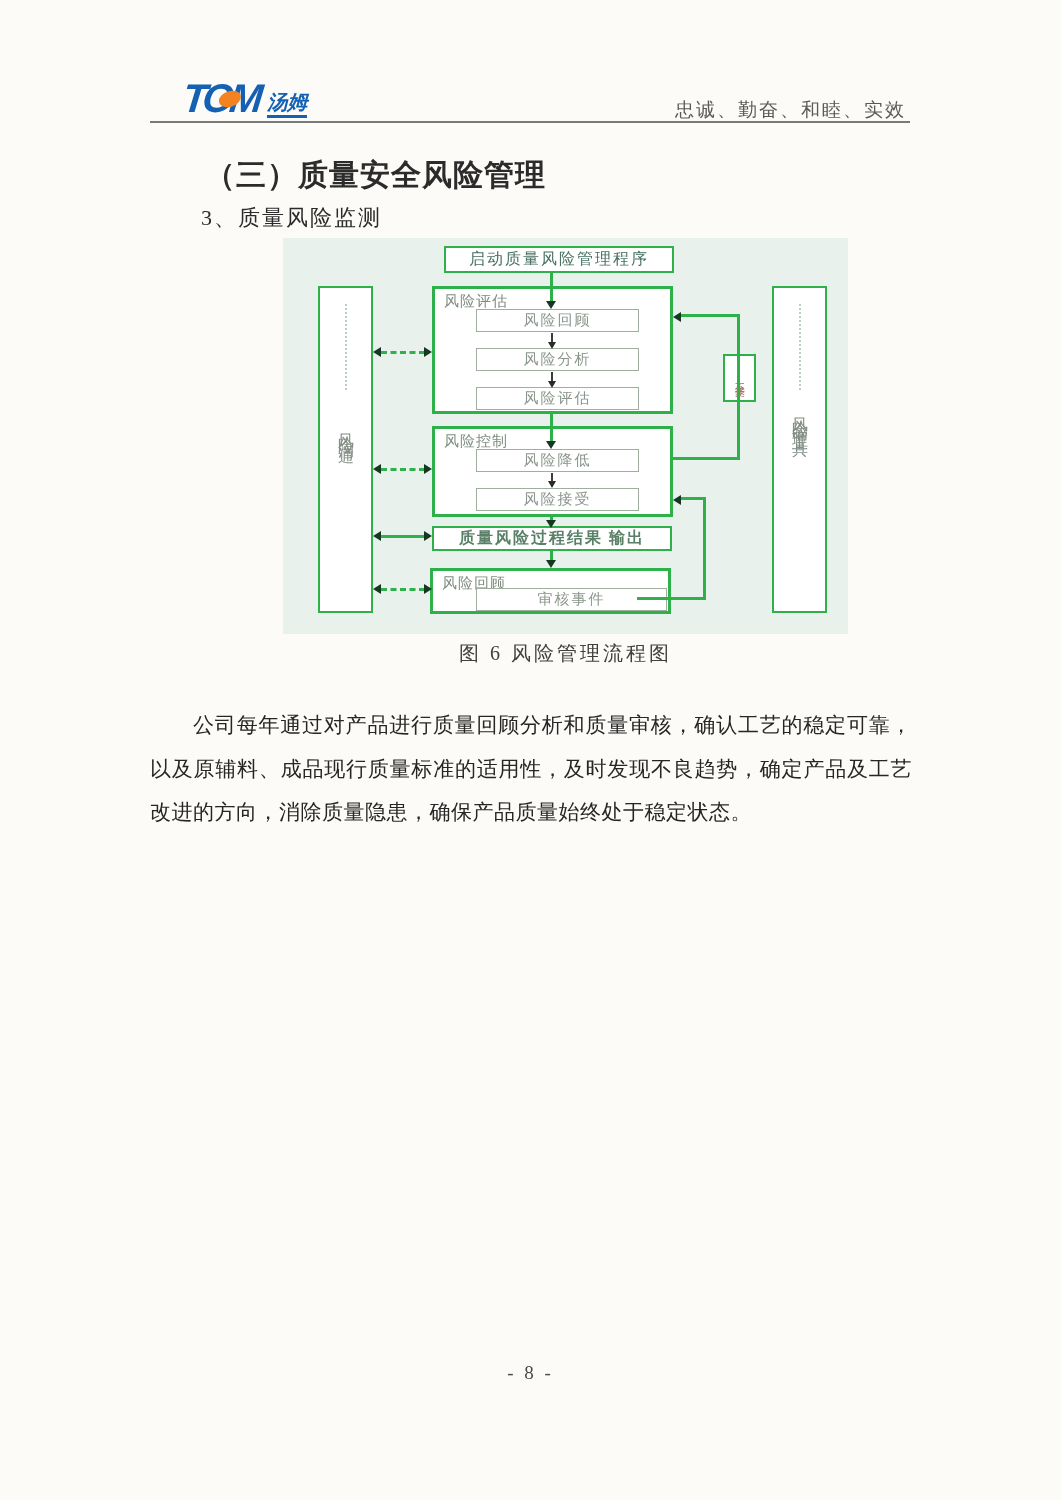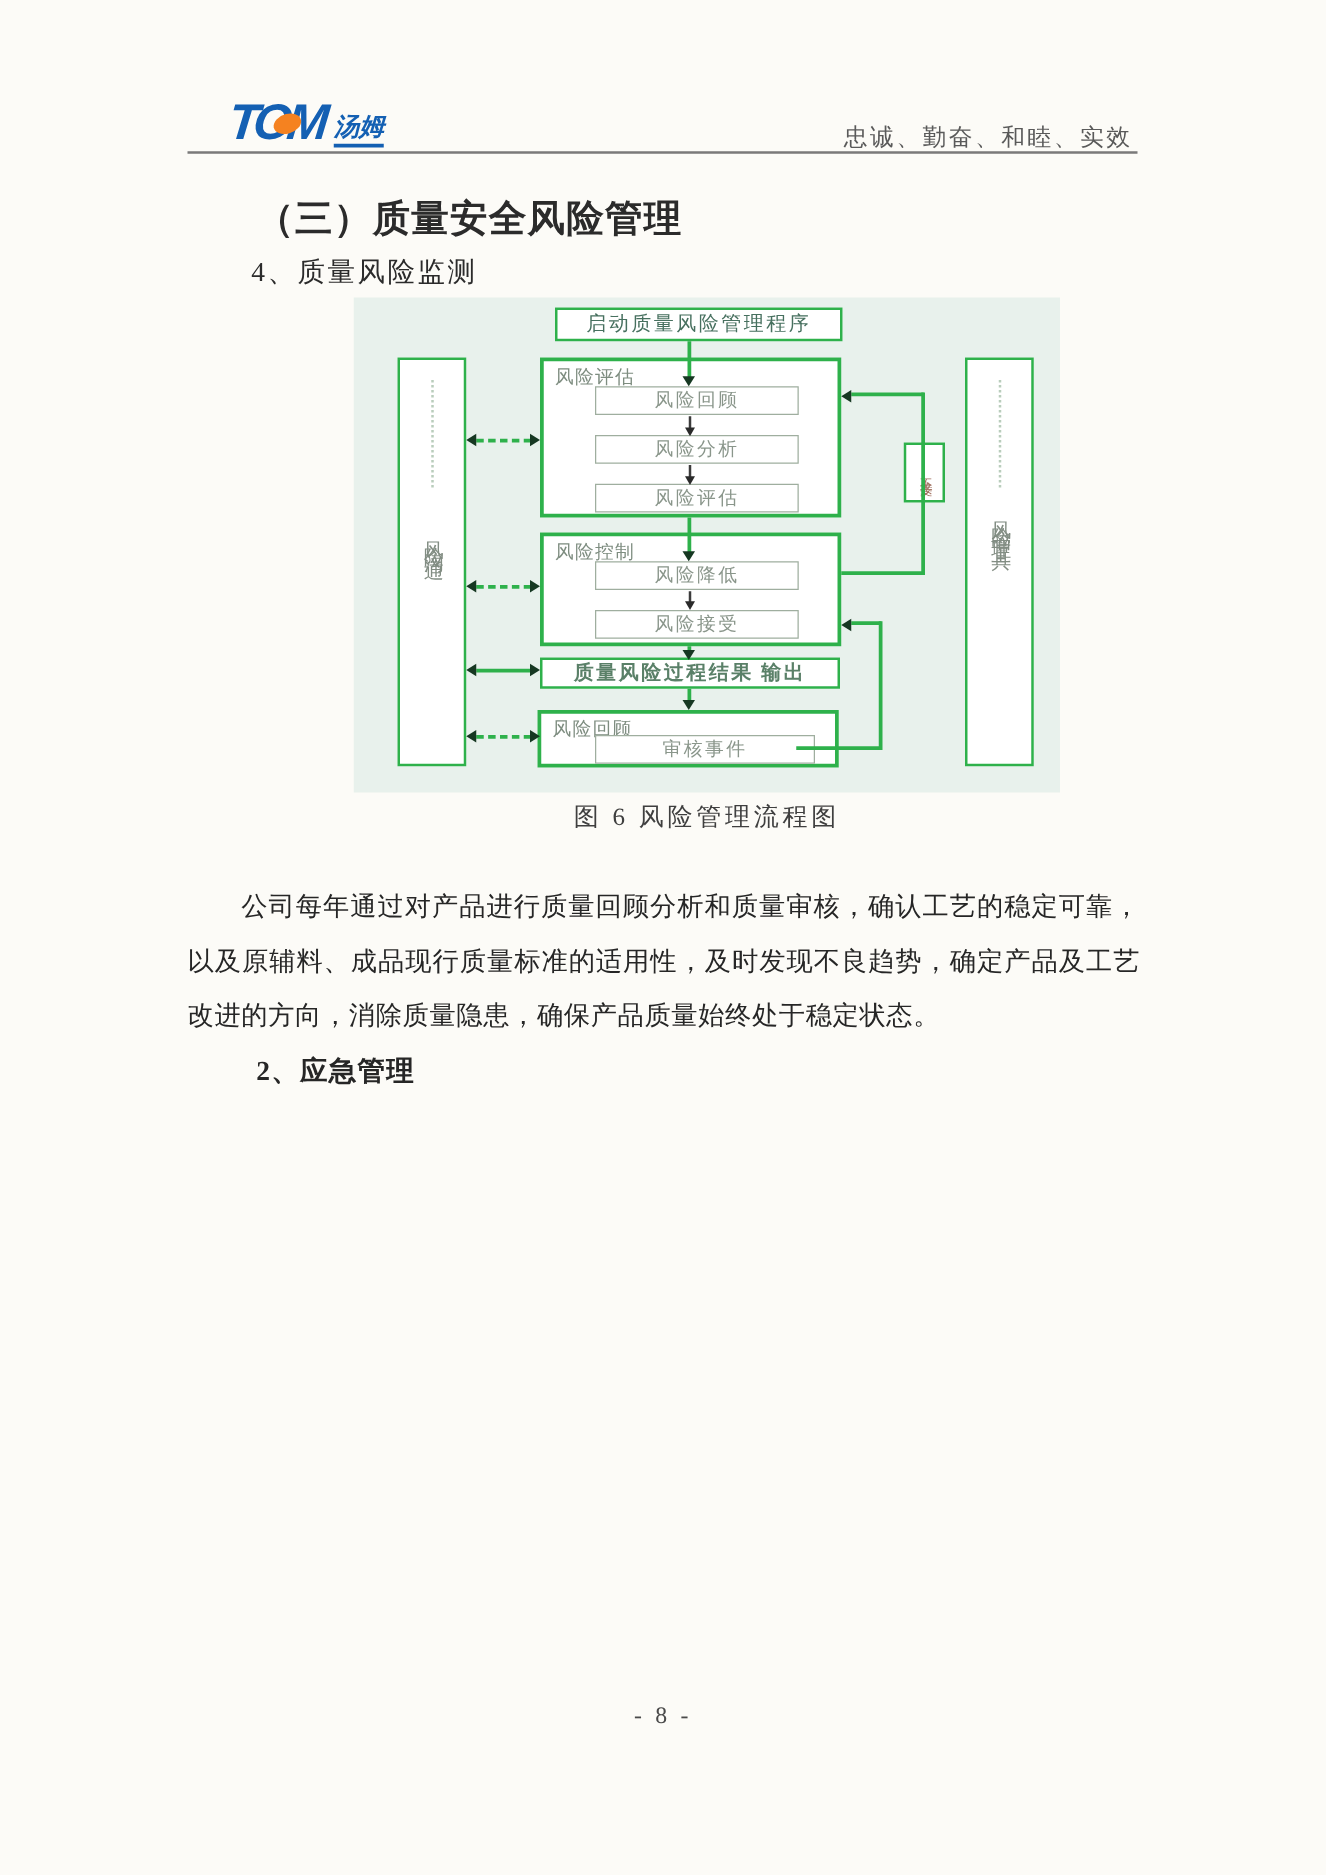--- a/index.html
+++ b/index.html
@@ -66,21 +66,21 @@
     <span class="logo-en">
       <span class="logo-dot"></span>
       <span>TOM</span>
     </span>
     <span class="logo-cn">汤姆</span>
   </div>
   <div class="slogan">忠诚、勤奋、和睦、实效</div>
   <div class="hdr-rule"></div>
 
   <div class="sec-title">（三）质量安全风险管理</div>
-  <div class="sub1">4、质量风险监测</div>
+  <div class="sub1">3、质量风险监测</div>
 
   <div class="diagram">
 
     <div class="gbox cbox-text" style="left:161px; top:8px; width:230px; height:27px; color:#47705f;">启动质量风险管理程序</div>
 
     <div class="gbox tallbox" style="left:35px; top:48px; width:55px; height:327px;">
       <div class="dotcol"></div>
       <div class="vtext" style="margin-top:30px;">风险沟通</div>
     </div>
 
@@ -100,21 +100,21 @@
       <span class="blabel">风险控制</span>
     </div>
     <div class="ibox" style="left:193px; top:211px; width:163px; height:23px;">风险降低</div>
     <div class="ibox" style="left:193px; top:250px; width:163px; height:23px;">风险接受</div>
 
     <div class="gbox cbox-text" style="left:149px; top:288px; width:240px; height:25px; color:#5a8068; font-weight:bold;">质量风险过程结果 输出</div>
 
     <div class="gbox thick" style="left:147px; top:330px; width:241px; height:46px;">
       <span class="blabel">风险回顾</span>
     </div>
-    <div class="ibox" style="left:193px; top:350px; width:176px; height:23px;">审核事件</div>
+    <div class="ibox" style="left:193px; top:350px; width:191px; height:23px;">审核事件</div>
 
     <div class="reject" style="left:440px; top:116px; width:33px; height:48px;">
       <span class="vtext">不接受</span>
     </div>
 
     <div class="vline" style="left:267px; top:35px; height:30px;"></div>
     <div class="ah ah-down" style="left:263px; top:63px;"></div>
 
     <div class="thin" style="left:268px; top:95px; height:10px;"></div>
     <div class="ah ah-down-thin" style="left:265px; top:104px;"></div>
@@ -157,17 +157,16 @@
     <div class="hline" style="left:354px; top:359px; width:68px;"></div>
     <div class="vline" style="left:420px; top:259px; height:103px;"></div>
     <div class="hline" style="left:398px; top:259px; width:24px;"></div>
     <div class="ah ah-left" style="left:390px; top:257px;"></div>
   </div>
 
   <div class="caption">图 6 风险管理流程图</div>
 
   <div class="body-text">
     <p>公司每年通过对产品进行质量回顾分析和质量审核，确认工艺的稳定可靠，以及原辅料、成品现行质量标准的适用性，及时发现不良趋势，确定产品及工艺改进的方向，消除质量隐患，确保产品质量始终处于稳定状态。</p>
-    <div class="h2">2、应急管理</div>
   </div>
 
   <div class="footer">- 8 -</div>
 </div>
 
 </body></html>

